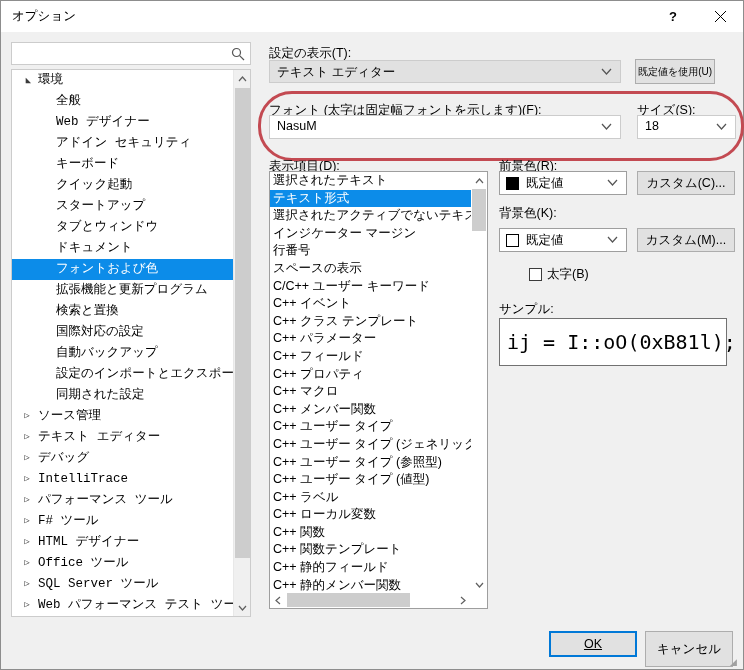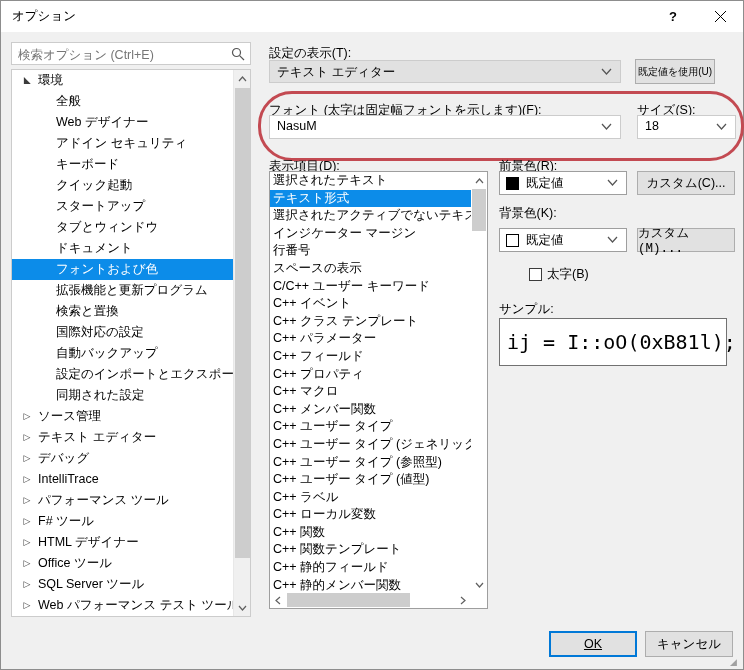--- a/index.html
+++ b/index.html
@@ -49,20 +49,21 @@
   }
   #search-icon {
     position: absolute; right: 5px; top: 4px; color: #555;
   }
 
   
   #treeview {
     position: absolute; left: 10px; top: 68px; width: 240px; height: 548px;
     background: #ffffff; border: 1px solid #cccccc;
     overflow: hidden;
+    font-family: Liberation Mono, monospace;
   }
   #tree-list { position: absolute; left: 0; top: 0; width: 222px; }
   .tree-item {
     position: relative; height: 21px; line-height: 21px;
     white-space: nowrap; font-size: 12.5px;
     padding-left: 0;
   }
   .tree-item .glyph {
     position: absolute; left: 8px; top: 0; width: 14px;
     text-align: center; font-size: 9px; color: #3b3b3b; line-height: 21px;
@@ -198,21 +199,20 @@
   }
   #combo-background {
     position: absolute; left: 498px; top: 227px; width: 128px; height: 24px;
     background: #ffffff; border: 1px solid #9e9e9e;
   }
   #btn-custom-bg {
     position: absolute; left: 636px; top: 227px; width: 98px; height: 24px;
     background: #e1e1e1; border: 1px solid #adadad;
     display: flex; align-items: center; justify-content: center;
     font-size: 12.5px;
-    font-family: Liberation Mono, monospace;
   }
   .swatch {
     position: absolute; left: 6px; top: 5px; width: 13px; height: 13px;
     border: 1px solid #000;
   }
   .color-label { position: absolute; left: 26px; top: 3px; font-size: 12.5px; }
 
   #chk-bold-row {
     position: absolute; left: 498px; top: 265px; height: 16px;
     display: flex; align-items: center; padding-left: 30px;
@@ -238,21 +238,21 @@
   }
 
   
   #btn-ok {
     position: absolute; left: 548px; top: 630px; width: 88px; height: 26px;
     background: #e1e1e1; border: 2px solid #0078d7;
     display: flex; align-items: center; justify-content: center;
     font-size: 12.5px;
   }
   #btn-cancel {
-    position: absolute; left: 644px; top: 630px; width: 88px; height: 26px;
+    position: absolute; left: 644px; top: 630px; width: 88px; height: 36px;
     background: #e1e1e1; border: 1px solid #adadad;
     display: flex; align-items: center; justify-content: center;
     font-size: 12.5px;
   }
   #resize-grip {
     position: absolute; right: 3px; bottom: 2px; width: 10px; height: 10px;
     color: #a0a0a0; font-size: 9px; line-height: 10px;
   }
 </style>
 </head>
@@ -265,21 +265,20 @@
     <div class="caption-btn" id="help-btn">?</div>
     <div class="caption-btn" id="close-btn">
       <svg width="13" height="13" viewBox="0 0 13 13">
         <line x1="1" y1="1" x2="12" y2="12" stroke="#000" stroke-width="1"></line>
         <line x1="12" y1="1" x2="1" y2="12" stroke="#000" stroke-width="1"></line>
       </svg>
     </div>
   </div>
 
   <div id="search-box">
-    <div id="search-input-text">検索オプション (Ctrl+E)</div>
     <div id="search-icon">
       <svg width="14" height="14" viewBox="0 0 14 14">
         <circle cx="5.5" cy="5.5" r="4" fill="none" stroke="#555" stroke-width="1.2"></circle>
         <line x1="8.6" y1="8.6" x2="13" y2="13" stroke="#555" stroke-width="1.2"></line>
       </svg>
     </div>
   </div>
 
   <div id="treeview">
     <div id="tree-list">

